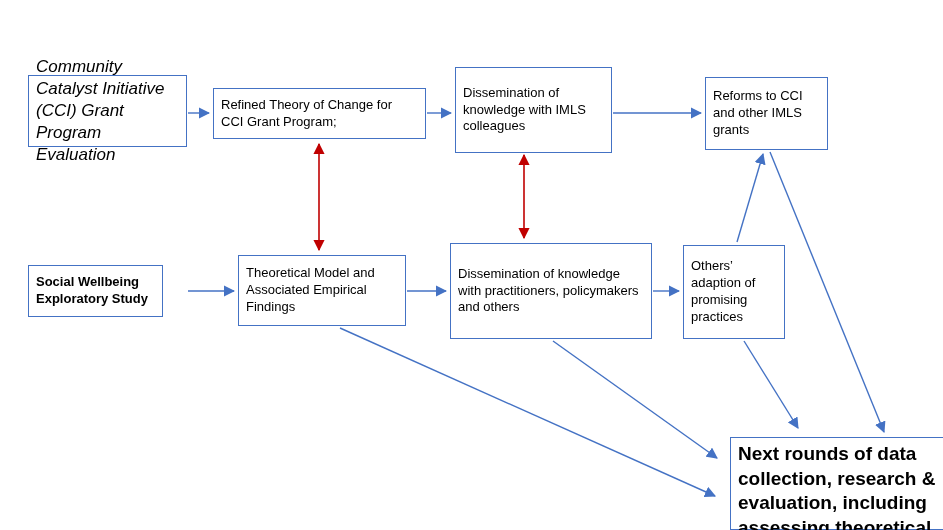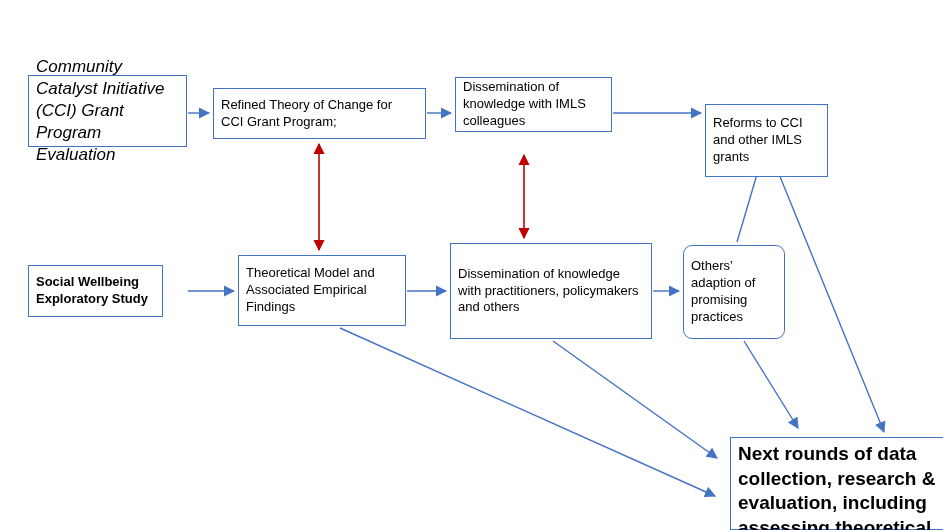--- a/index.html
+++ b/index.html
@@ -34,26 +34,26 @@
     line-height: 1.3;
     color: #000000;
   }
   .box.italic { font-style: italic; font-size: 17px; }
   .box.bold { font-weight: bold; }
   .box.top-align { justify-content: flex-start; }
 
   
   #box-cci        { left: 28px;  top: 75px;  width: 159px; height: 72px; }
   #box-theory     { left: 213px; top: 88px;  width: 213px; height: 51px; align-items: flex-end; }
-  #box-diss-imls  { left: 455px; top: 77px;  width: 157px; height: 55px; }
-  #box-reforms    { left: 705px; top: 77px;  width: 123px; height: 73px; margin-top: 27px; }
+  #box-diss-imls  { left: 455px; top: 67px;  width: 157px; height: 86px; }
+  #box-reforms    { left: 705px; top: 77px;  width: 123px; height: 73px; }
   #box-social     { left: 28px;  top: 265px; width: 135px; height: 52px; }
   #box-model      { left: 238px; top: 255px; width: 168px; height: 71px; }
   #box-diss-pract { left: 450px; top: 243px; width: 202px; height: 96px; }
-  #box-adaption   { left: 683px; top: 245px; width: 102px; height: 94px; border-radius: 9px; }
+  #box-adaption   { left: 683px; top: 245px; width: 102px; height: 94px; }
   #box-next       { left: 723px; top: 437px; width: 219px; height: 93px; font-size: 19px; margin-left: 7px; }
 </style>
 </head>
 <body>
 
 <div class="canvas">
 
   <svg class="arrow-layer" width="943" height="530" viewBox="0 0 943 530" xmlns="http://www.w3.org/2000/svg">
     <defs>
       <marker id="ah-blue" viewBox="0 0 10 10" refX="9" refY="5" markerWidth="8" markerHeight="8" orient="auto-start-reverse">

